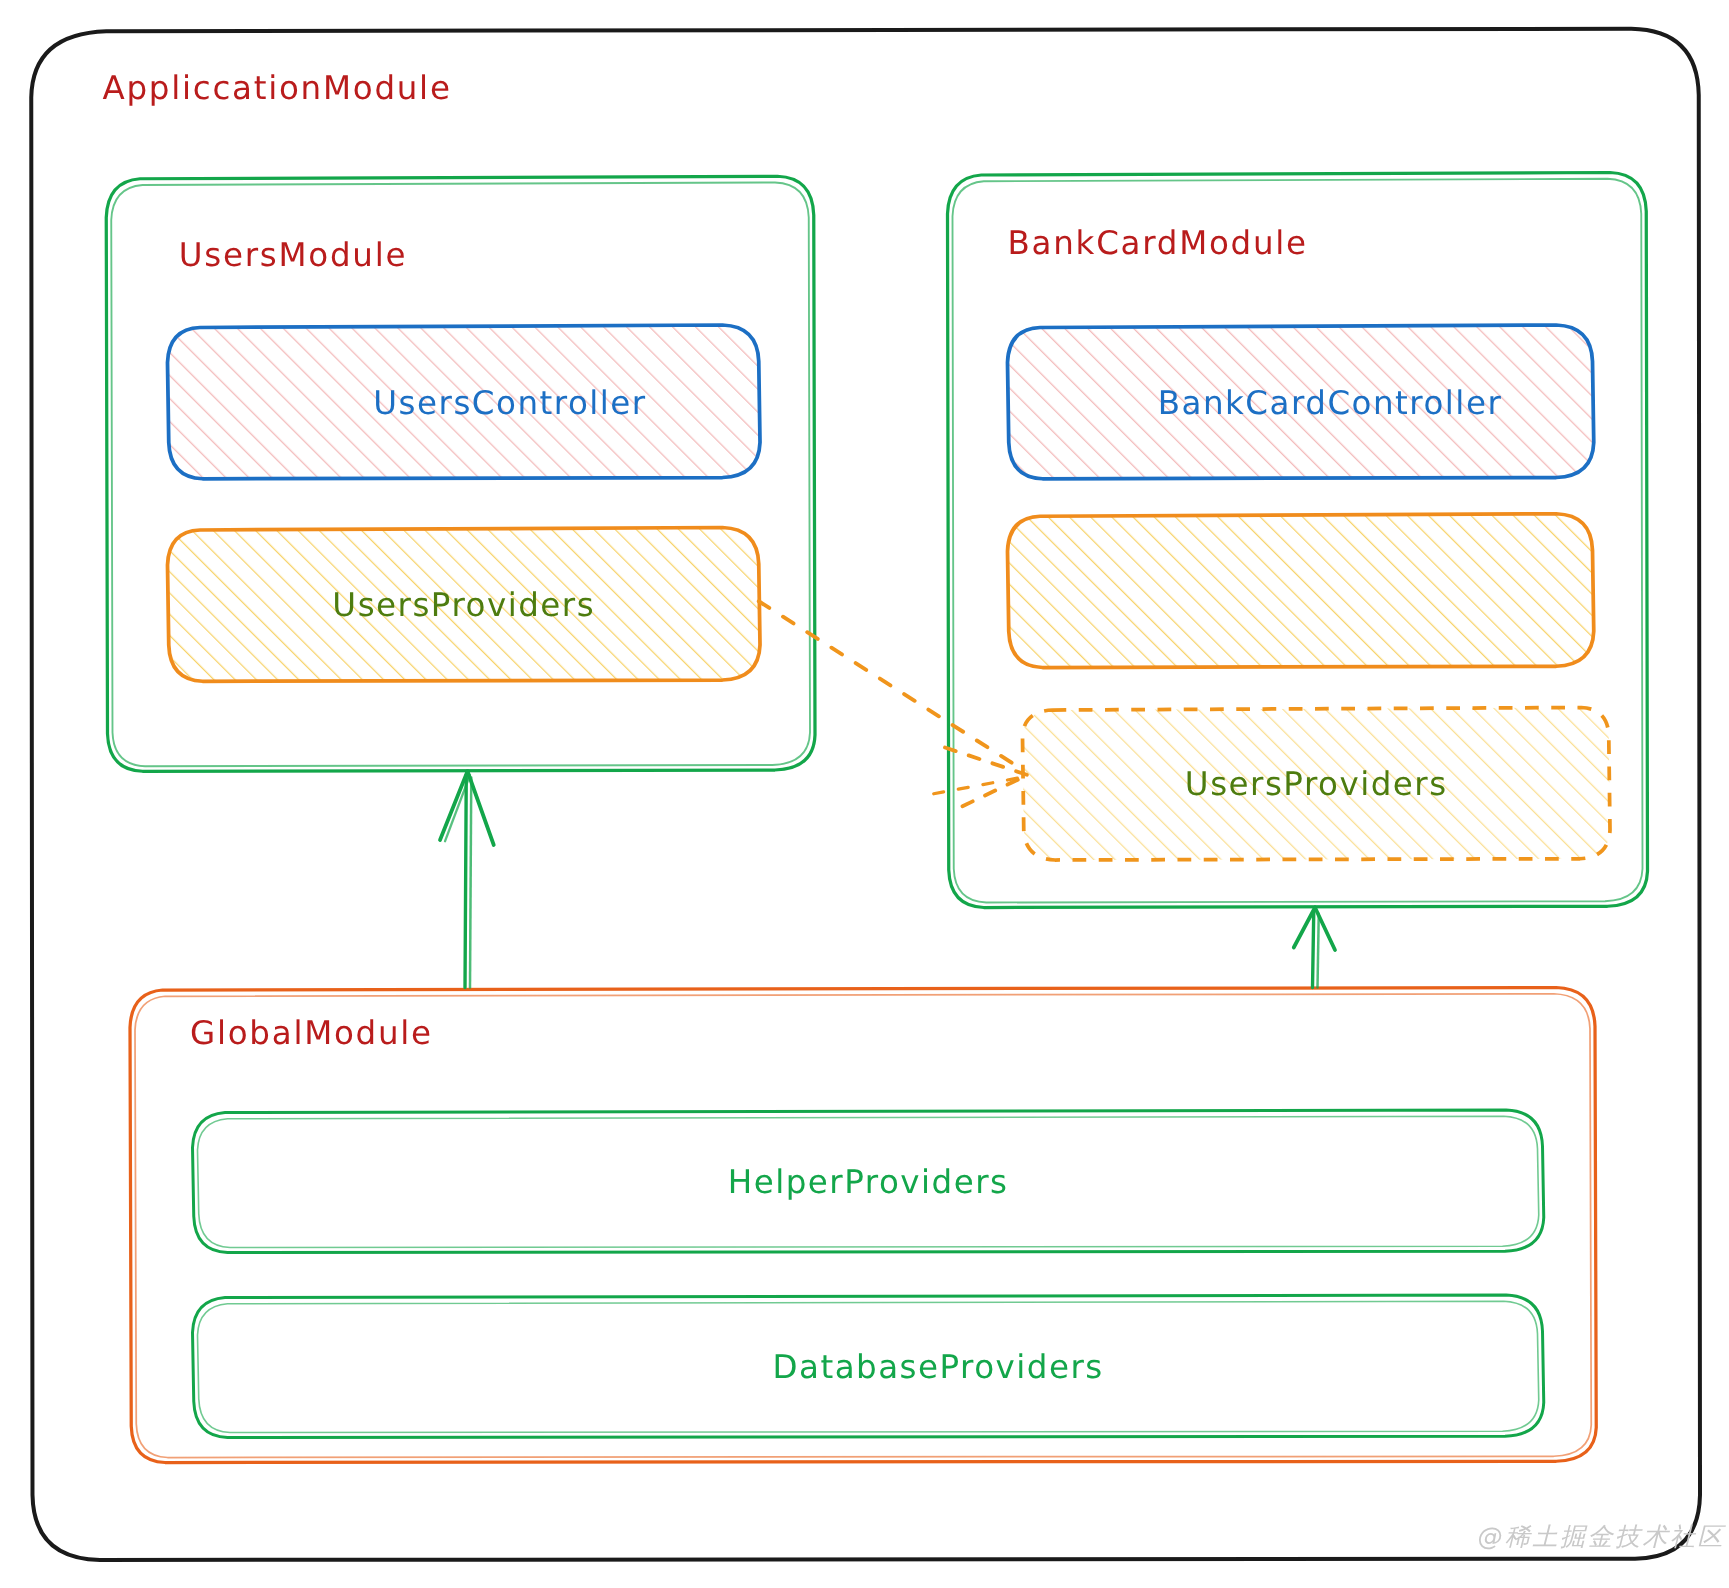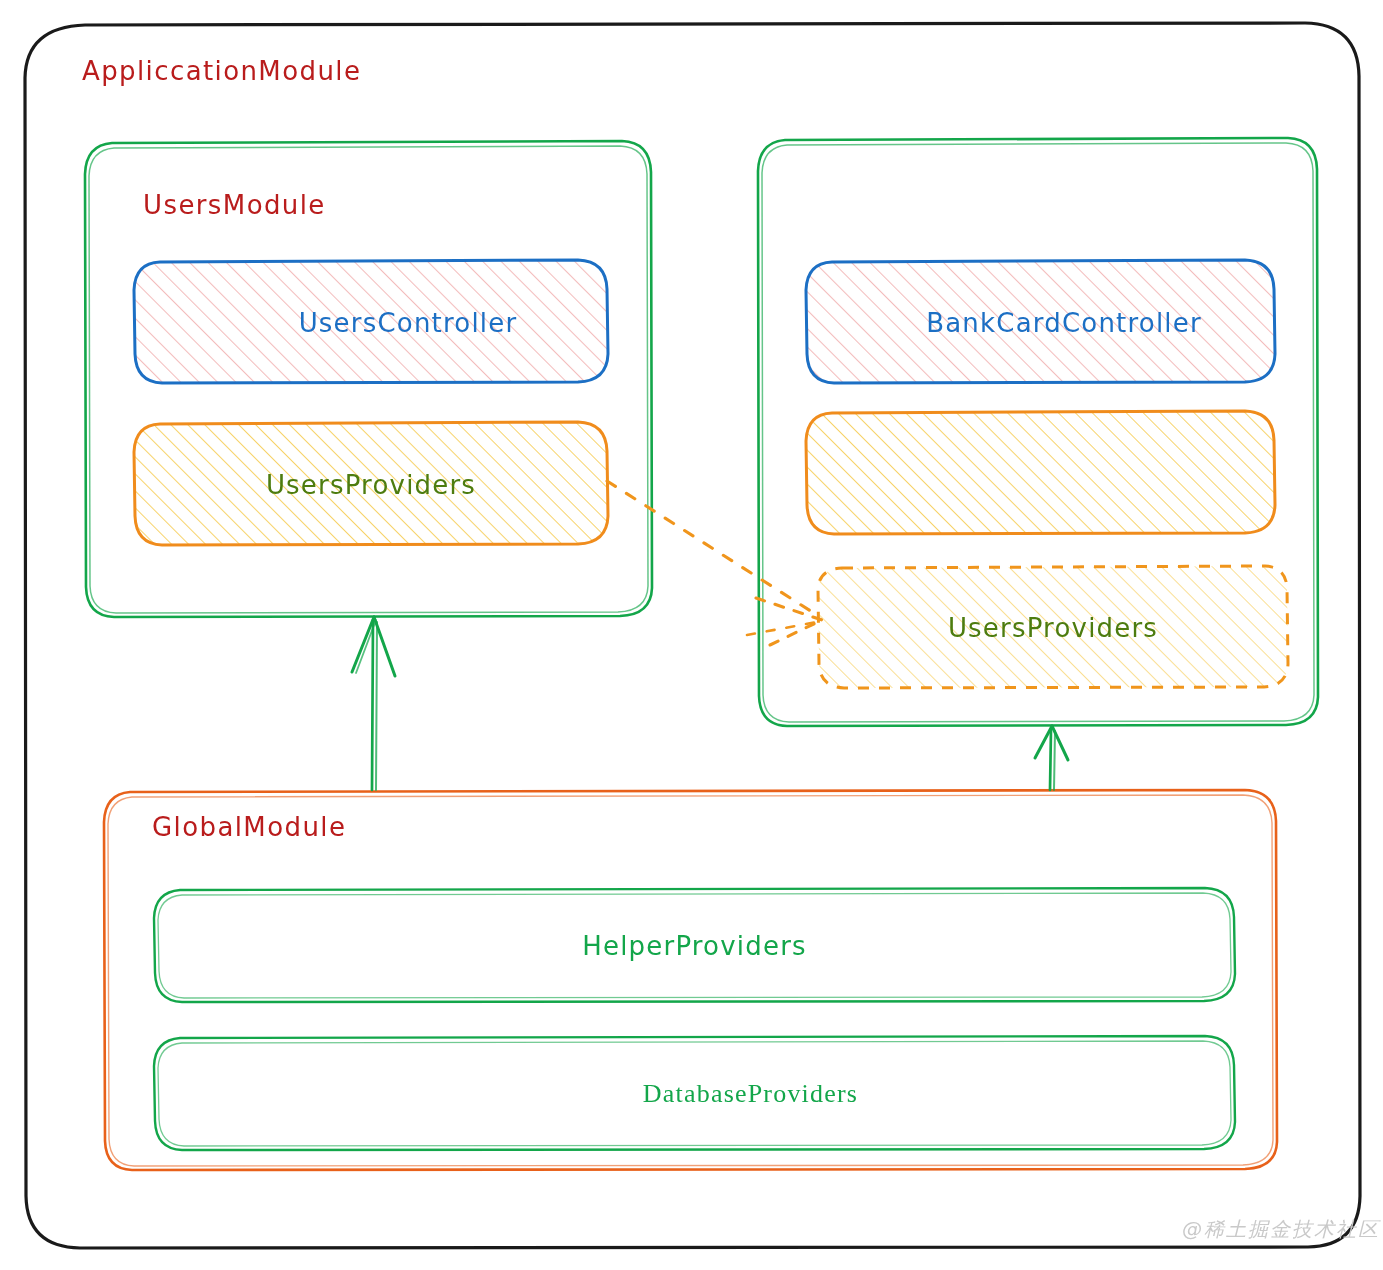--- a/index.html
+++ b/index.html
@@ -171,31 +171,32 @@
       <path d="M 770,645 L 822,620" fill="none" stroke="#f0951c" stroke-width="3.1" stroke-dasharray="9 11" stroke-linecap="round"></path>
       <path d="M 747,635 L 822,621" fill="none" stroke="#f0951c" stroke-width="2.6" stroke-dasharray="8 12" stroke-linecap="round"></path>
     </g>
 
   </svg>
 
   <div class="lbl module-title" style="left:82px; top:56px;">AppliccationModule</div>
 
   <div class="lbl module-title" style="left:143px; top:190px;">UsersModule</div>
 
+  <div class="lbl module-title" style="left:806px; top:180px;">BankCardModule</div>
 
   <div class="lbl module-title" style="left:152px; top:812px;">GlobalModule</div>
 
   <div class="box-text t-blue" style="left:134px; top:262px; width:474px; height:121px;margin-left:37px;">UsersController</div>
 
   <div class="box-text t-orange" style="left:134px; top:424px; width:474px; height:121px;">UsersProviders</div>
 
   <div class="box-text t-blue" style="left:806px; top:262px; width:516px; height:121px;">BankCardController</div>
 
 
   <div class="box-text t-orange" style="left:818px; top:568px; width:470px; height:120px;">UsersProviders</div>
 
   <div class="box-text t-green" style="left:154px; top:890px; width:1081px; height:112px;">HelperProviders</div>
 
-  <div class="box-text t-green" style="left:154px; top:1038px; width:1193px; height:112px;font-family:Liberation Serif, serif;">DatabaseProviders</div>
+  <div class="box-text t-green" style="left:154px; top:1038px; width:1193px; height:112px;">DatabaseProviders</div>
 
   <div class="watermark" style="left:1182px; top:1216px;font-style:italic;">@稀土掘金技术社区</div>
 
 </div>
 
 </body></html>

